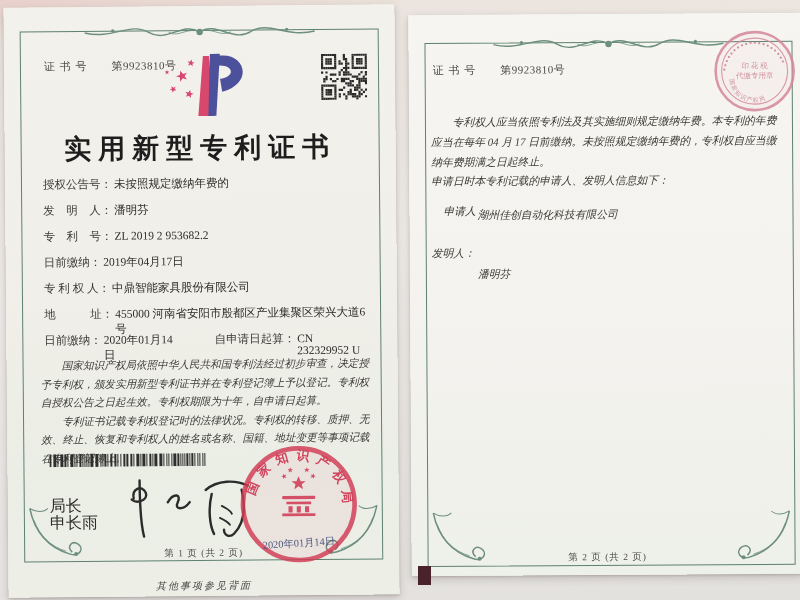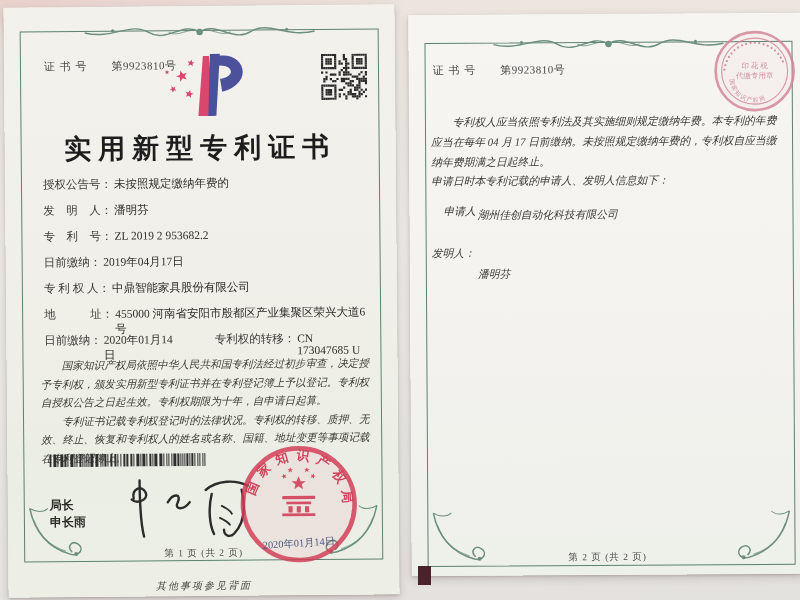--- a/index.html
+++ b/index.html
@@ -37,21 +37,21 @@
   }
   .fields{position:absolute;left:38px;right:30px;}
   .frow{display:flex;align-items:baseline;font-size:11.5px;color:#33332f;height:26px;}
   .frow .flabel{color:#3c3c38;white-space:pre;}
   .frow .fvalue{margin-left:2px;color:#2e2e2a;}
   .frow .fpair2{margin-left:36px;display:flex;align-items:baseline;}
   .paras{position:absolute;left:34px;right:26px;font-size:10.6px;line-height:18.5px;
     color:#3d3b36;font-style:italic;}
   .paras p{margin:0;text-indent:2em;}
   .barcode{position:absolute;height:13px;}
-  .director{position:absolute;font-size:12px;font-weight:bold;color:#2c2c28;line-height:17px;}
+  .director{position:absolute;font-size:16px;font-weight:normal;color:#2c2c28;line-height:17px;}
   .pageno{position:absolute;width:100%;text-align:center;font-size:9.5px;color:#4c4c48;letter-spacing:1px;}
   .footnote{position:absolute;width:100%;text-align:center;font-size:10px;color:#4c4a44;font-style:italic;letter-spacing:2px;}
   .seal{position:absolute;opacity:.92;}
   .qr{position:absolute;width:46px;height:46px;}
   .stamp{position:absolute;opacity:.85;}
   .rp-body{position:absolute;left:22px;right:22px;font-size:10.8px;line-height:20px;color:#3c3a35;font-style:italic;}
   .rp-body p{margin:0;text-indent:2em;}
   .rp-line{position:absolute;font-size:10.8px;color:#3c3a35;font-style:italic;}
   .indent1{padding-left:46px;}
   .artifact{position:absolute;left:418px;top:566px;width:13px;height:19px;background:#4a222b;}
@@ -349,22 +349,22 @@
       <span class="fvalue">中鼎智能家具股份有限公司</span>
     </div>
     <div class="frow">
       <span class="flabel">地　　　址：</span>
       <span class="fvalue">455000 河南省安阳市殷都区产业集聚区荣兴大道6号</span>
     </div>
     <div class="frow">
       <span class="flabel">日前缴纳：</span>
       <span class="fvalue">2020年01月14日</span>
       <span class="fpair2">
-        <span class="flabel">专利权的转移：</span>
-        <span class="fvalue">CN 173047685 U</span>
+        <span class="flabel">自申请日起算：</span>
+        <span class="fvalue">CN 232329952 U</span>
       </span>
     </div>
   </div>
 
   <div class="paras" style="top:350px;">
     <p>国家知识产权局依照中华人民共和国专利法经过初步审查，决定授予专利权，颁发实用新型专利证书并在专利登记簿上予以登记。专利权自授权公告之日起生效。专利权期限为十年，自申请日起算。</p>
     <p>专利证书记载专利权登记时的法律状况。专利权的转移、质押、无效、终止、恢复和专利权人的姓名或名称、国籍、地址变更等事项记载在专利登记簿上。</p>
   </div>
 
   <svg class="barcode" style="left:42px;top:447px;width:160px;" id="barcode-svg" viewBox="0 0 160 13" preserveAspectRatio="none">

